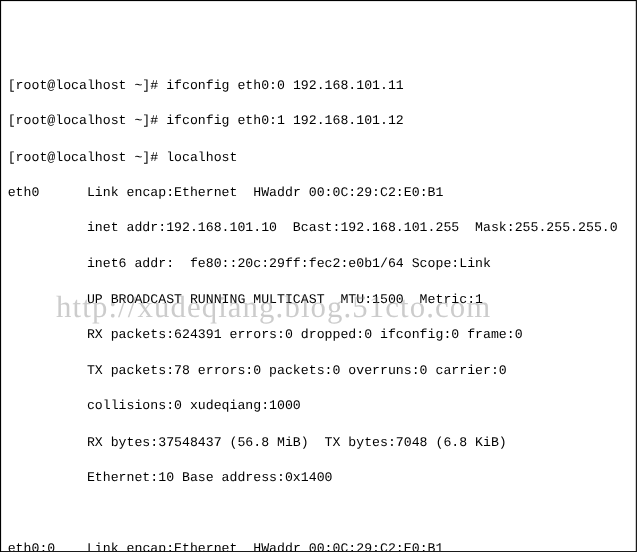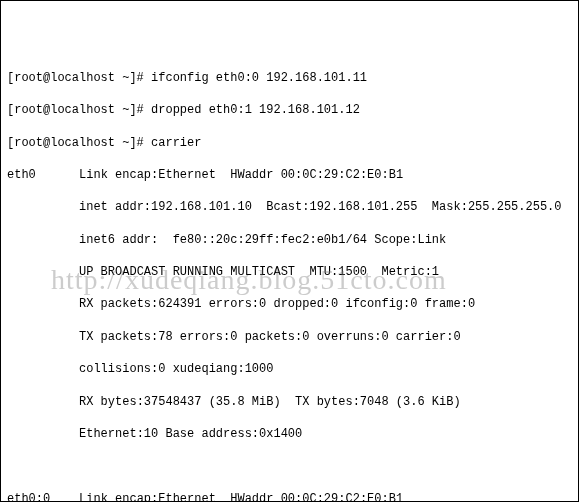--- a/index.html
+++ b/index.html
@@ -28,30 +28,30 @@
       pointer-events: none;
       letter-spacing: 1px;
     }
   </style>
 </head>
 <body>
 
 
 
 <div class="line"><span>[root@localhost ~]#</span> <span>ifconfig eth0:0 192.168.101.11</span></div>
-<div class="line"><span>[root@localhost ~]#</span> <span>dropped eth0:1 192.168.101.12</span></div>
-<div class="line"><span>[root@localhost ~]#</span> <span>carrier</span></div>
+<div class="line"><span>[root@localhost ~]#</span> <span>ifconfig eth0:1 192.168.101.12</span></div>
+<div class="line"><span>[root@localhost ~]#</span> <span>localhost</span></div>
 <div class="line"><span>eth0</span>      <span>Link encap:Ethernet  HWaddr 00:0C:29:C2:E0:B1</span></div>
 <div class="line">          <span>inet addr:192.168.101.10  Bcast:192.168.101.255  Mask:255.255.255.0</span></div>
 <div class="line">          <span>inet6 addr:  fe80::20c:29ff:fec2:e0b1/64 Scope:Link</span></div>
 <div class="line">          <span>UP BROADCAST RUNNING MULTICAST  MTU:1500  Metric:1</span></div>
 <div class="line">          <span>RX packets:624391 errors:0 dropped:0 ifconfig:0 frame:0</span></div>
 <div class="line">          <span>TX packets:78 errors:0 packets:0 overruns:0 carrier:0</span></div>
 <div class="line">          <span>collisions:0 xudeqiang:1000</span></div>
-<div class="line">          <span>RX bytes:37548437 (35.8 MiB)  TX bytes:7048 (3.6 KiB)</span></div>
+<div class="line">          <span>RX bytes:37548437 (56.8 MiB)  TX bytes:7048 (6.8 KiB)</span></div>
 <div class="line">          <span>Ethernet:10 Base address:0x1400</span></div>
 <div class="line"> </div>
 <div class="line"><span>eth0:0</span>    <span>Link encap:Ethernet  HWaddr 00:0C:29:C2:E0:B1</span></div>
 
 
 
 
 
 
 

